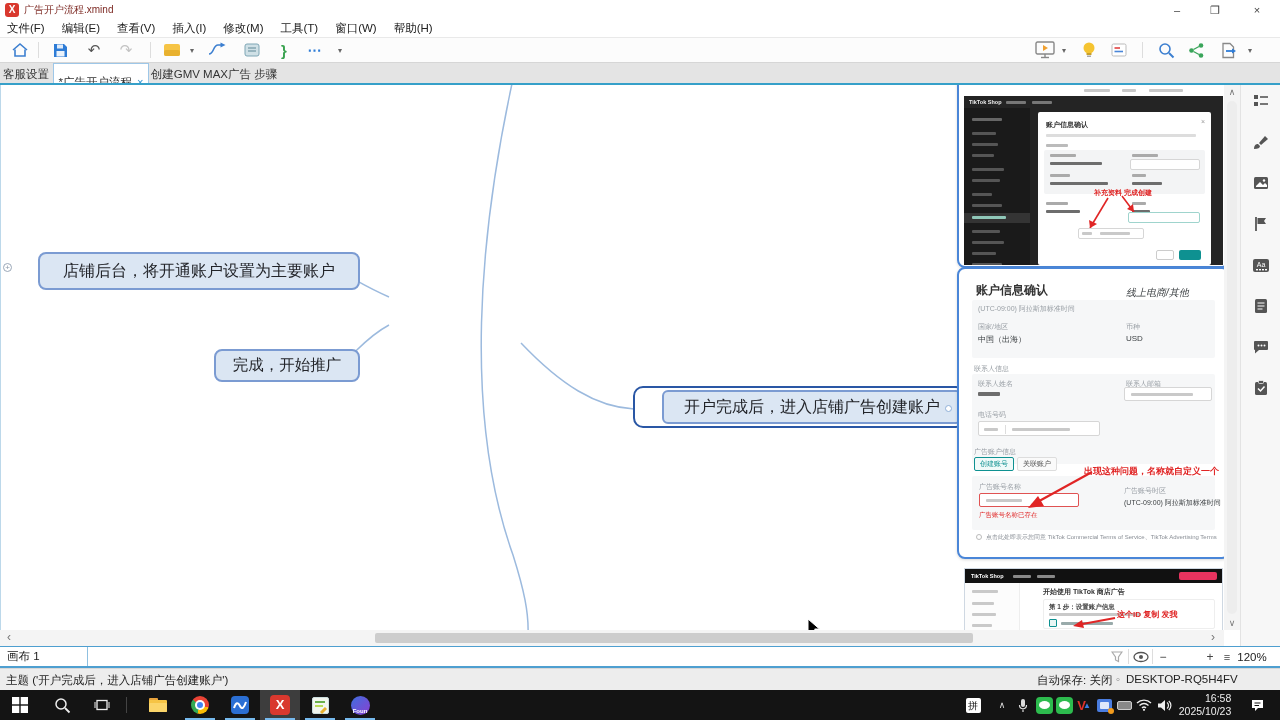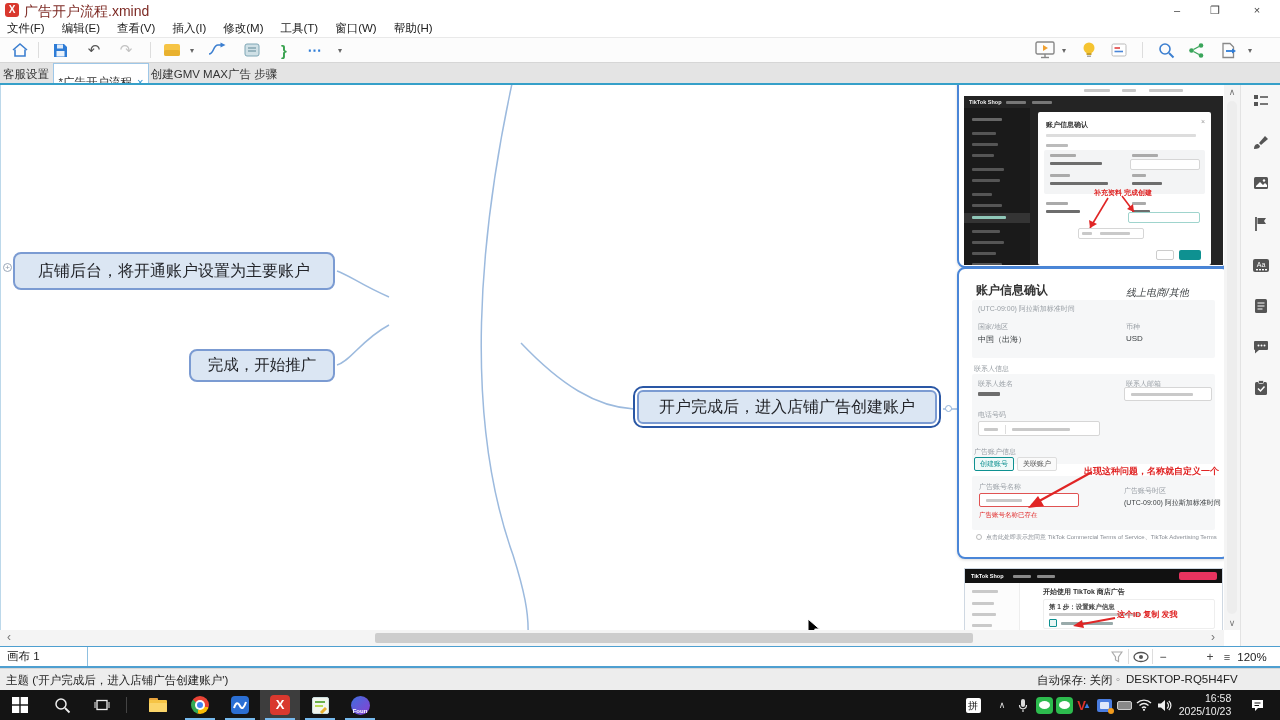--- a/index.html
+++ b/index.html
@@ -4,21 +4,21 @@
 <style>
   * { margin:0; padding:0; box-sizing:border-box; }
   html,body { width:1280px; height:720px; overflow:hidden; }
   body { font-family:"Liberation Sans", sans-serif; }
   #app { position:relative; width:1280px; height:720px; background:#fff; overflow:hidden; }
   .abs { position:absolute; }
 
   
   .titlebar { position:absolute; left:0; top:0; width:1280px; height:20px; background:#fff; }
   .appicon { position:absolute; left:5px; top:3px; width:14px; height:14px; background:#d9382e; border-radius:3px; color:#fff; font-size:10px; font-weight:bold; text-align:center; line-height:14px; }
-  .wtitle { position:absolute; left:24px; top:3px; font-size:14px; color:#7d2a24; }
+  .wtitle { position:absolute; left:24px; top:3px; font-size:10px; color:#7d2a24; }
   .winbtn { position:absolute; top:0; width:34px; height:20px; text-align:center; line-height:20px; font-size:11px; color:#444; }
   .menubar { position:absolute; left:0; top:20px; width:1280px; height:18px; background:#fff; display:flex; align-items:center; padding-left:7px; border-bottom:1px solid #e9e9e9; }
   .menuitem { font-size:11.5px; color:#222; margin-right:17px; white-space:nowrap; }
 
   
   .toolbar { position:absolute; left:0; top:38px; width:1280px; height:24px; background:#fcfcfc; }
   .tbi { position:absolute; top:0; height:24px; display:flex; align-items:center; justify-content:center; }
   .tbsep { position:absolute; top:4px; width:1px; height:16px; background:#ddd; }
   .caret { font-size:8px; color:#666; }
   .glyph-undo { font-size:15px; color:#555; }
@@ -28,21 +28,21 @@
 
   
   .tabbar { position:absolute; left:0; top:62px; width:1280px; height:21px; background:#e4e4e4; border-top:1px solid #d6d6d6; }
   .ftab { position:absolute; top:1px; height:20px; font-size:11.5px; color:#333; display:flex; align-items:center; justify-content:center; white-space:nowrap; }
   .ftab.active { background:#fff; border:1px solid #9ec7e8; border-bottom:none; top:0; height:37px; }
   .tabclose { color:#2a8fd0; margin-left:5px; font-size:11px; }
   .tealline { position:absolute; left:0; top:83px; width:1280px; height:2px; background:#36a0c9; }
 
   
   .main { position:absolute; left:0; top:85px; width:1240px; height:545px; background:#fff; border-left:1px solid #bcd8ea; overflow:hidden; }
-  .node { position:absolute; background:#dbe6f3; border:2px solid #7b9bd2; border-radius:8px; display:flex; align-items:center; justify-content:center; color:#23252a; white-space:nowrap; }
+  .node { position:absolute; background:#dbe6f3; border:2px solid #7b9bd2; border-radius:8px; display:flex; align-items:center; justify-content:center; color:#23252a; white-space:nowrap;margin-left:25px; }
   .central { background:#cdd9ea; border:3px solid #5c85c8; border-radius:10px; font-weight:bold; color:#25436b; }
   .selwrap { position:absolute; border:2px solid #2a57a5; border-radius:10px; padding:2px; background:#fff; }
   .selwrap .node { position:relative; border-radius:6px; }
   .expanddot { position:absolute; width:9px; height:9px; border:1px solid #9aa7b8; border-radius:50%; background:#fff; color:#8a97a8; font-size:8px; line-height:7px; text-align:center; }
   .connector { position:absolute; width:7px; height:7px; border:1px solid #8fb0d8; border-radius:50%; background:#fff; }
 
   
   .selbox { position:absolute; border:2px solid #4a86d8; border-radius:8px; background:#fff; box-shadow:0 1px 3px rgba(0,0,0,.15); }
   .shot { position:absolute; overflow:hidden; font-family:"Liberation Sans", sans-serif; }
   .b { position:absolute; background:#c9c9c9; height:3px; border-radius:1px; }

